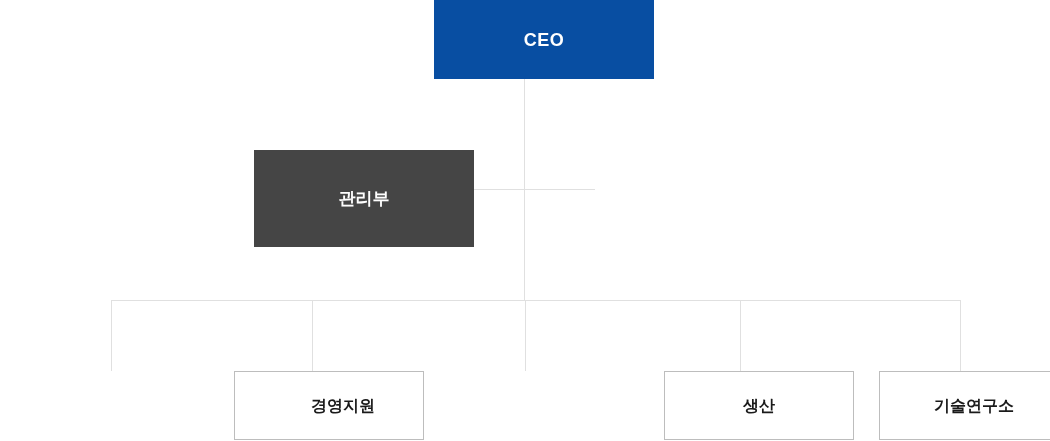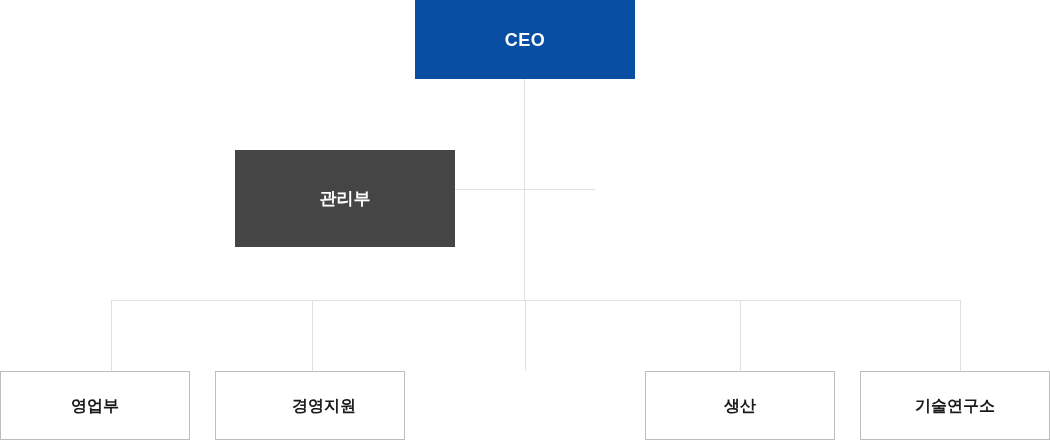--- a/index.html
+++ b/index.html
@@ -15,20 +15,21 @@
     background: #ffffff;
     overflow: hidden;
   }
   .node {
     position: absolute;
     display: flex;
     align-items: center;
     justify-content: center;
     box-sizing: border-box;
     text-align: left;
+    margin-left: 19px;
   }
   .node .label {
     display: block;
     line-height: 1;
   }
   
   .root {
     left: 415px;
     top: 0;
     width: 220px;
@@ -90,23 +91,20 @@
   <div class="line v" style="left:960px; top:300px; height:71px;"></div>
 
   <div class="node root">
     <span class="label">CEO</span>
   </div>
 
   <div class="node dept dept-0">
     <span class="label">관리부</span>
   </div>
 
-  <div class="node team team-0">
-    <span class="label">영업부</span>
-  </div>
   <div class="node team team-1">
     <span class="label">경영지원</span>
   </div>
   <div class="node team team-3">
     <span class="label">생산</span>
   </div>
   <div class="node team team-4">
     <span class="label">기술연구소</span>
   </div>
 

